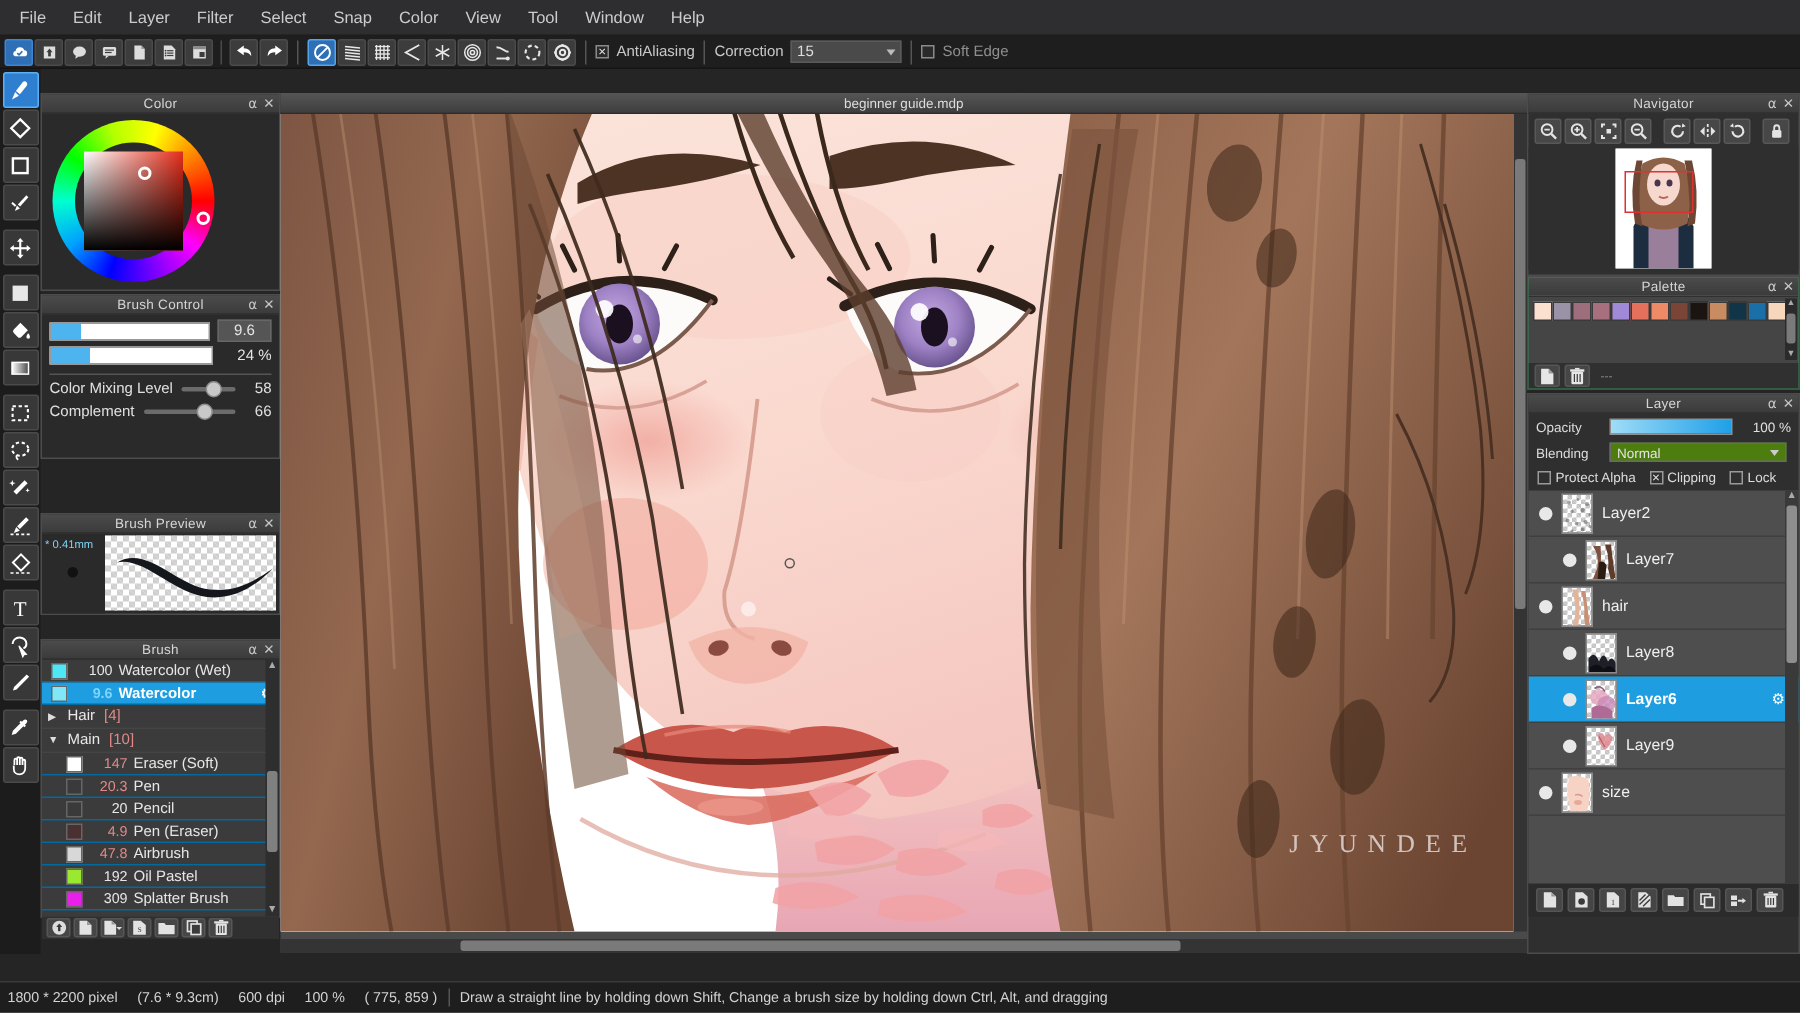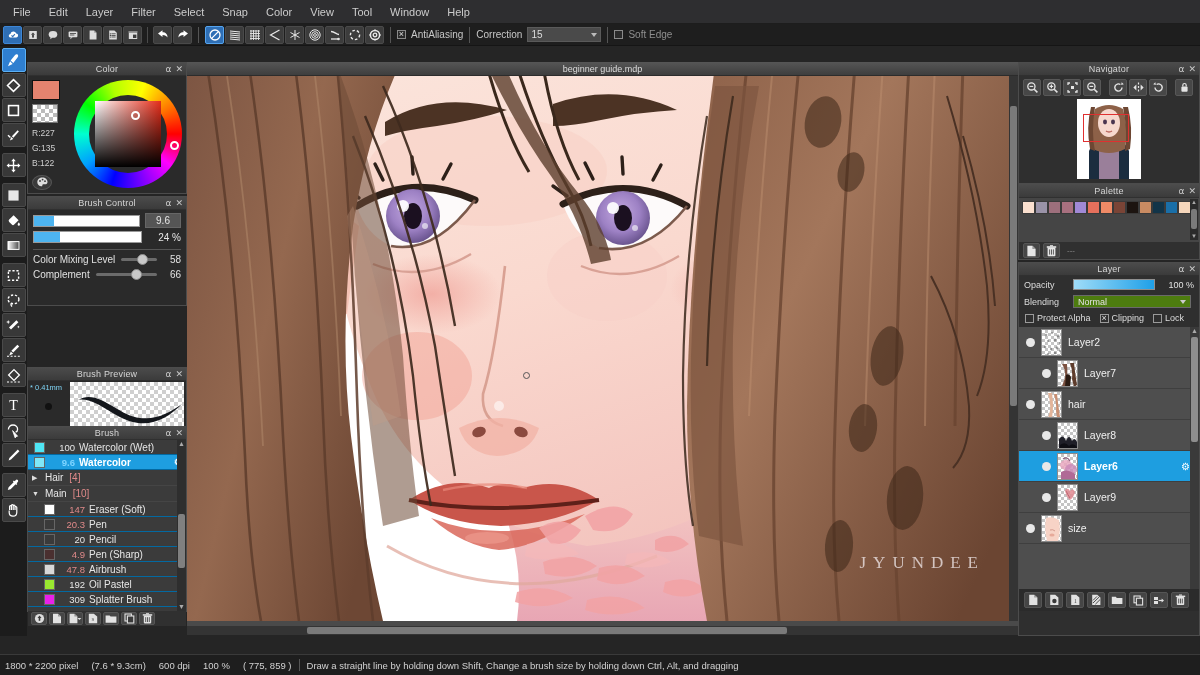--- a/index.html
+++ b/index.html
@@ -147,21 +147,21 @@
   .slider-row { display: flex; align-items: center; padding: 4px 5px 0 5px; gap: 6px; }
   .slider-row .lbl { font-size: 10px; color: #e0e0e0; white-space: nowrap; }
   .track { flex: 1; height: 3px; background: #6b6b6b; border-radius: 2px; position: relative; }
   .knob {
     position: absolute; top: -4px; width: 11px; height: 11px; border-radius: 50%;
     background: #c9c9c9; border: 1px solid #8c8c8c;
   }
   .slider-row .num { font-size: 10px; color: #e0e0e0; width: 18px; text-align: right; }
 
   
-  #brushPrev { left: 27px; top: 367px; width: 160px; height: 68px; background: #2a2a2a; }
+  #brushPrev { left: 27px; top: 342px; width: 160px; height: 68px; background: #2a2a2a; }
   .bp-body { display: flex; height: 53px; }
   .bp-left { width: 42px; position: relative; background: #2a2a2a; }
   .bp-mm { position: absolute; left: 2px; top: 2px; font-size: 7.5px; color: #7fd4f5; }
   .bp-dot {
     position: absolute; left: 17px; top: 22px; width: 7px; height: 7px;
     border-radius: 50%; background: #111;
   }
   .bp-right {
     flex: 1; margin: 1px 2px 2px 0;
     background-image:
@@ -654,35 +654,20 @@
 
   <div class="panel" id="colorPanel">
     <div class="ptitle">
       <span>Color</span>
       <div class="pt-btns">
         <i>⍺</i>
         <i>✕</i>
       </div>
     </div>
     <div class="color-body">
-      <div class="col-left">
-        <div class="fg-sw" id="fgSwatch" style="background: rgb(229, 131, 111);"></div>
-        <div class="bg-sw"></div>
-        <div class="rgbtxt">R:227</div>
-        <div class="rgbtxt">G:135</div>
-        <div class="rgbtxt">B:122</div>
-        <div class="pal-btn">
-          <svg width="13" height="13" viewBox="0 0 13 13">
-              <path d="M6.5 1.4c-3 0-5.2 2-5.2 4.7 0 2.4 1.8 4.2 4 4.2.8 0 1-.4 1-.9 0-.8.8-1.1 1.6-1.1h1.2c1.4 0 2.4-1 2.4-2.4 0-2.6-2.2-4.5-5-4.5z" fill="#ddd"></path>
-              <circle cx="4" cy="5" r=".9" fill="#3a3a3a"></circle>
-              <circle cx="6.6" cy="3.6" r=".9" fill="#3a3a3a"></circle>
-              <circle cx="9" cy="5.2" r=".9" fill="#3a3a3a"></circle>
-            </svg>
-        </div>
-      </div>
       <div class="wheel-wrap">
         <div class="wheel"></div>
         <div class="wheel-hole"></div>
         <div class="sqr"></div>
         <div class="ring-m" style="left:60px; top:31px;"></div>
         <div class="ring-m" style="left:99px; top:61px;"></div>
       </div>
     </div>
   </div>
 
@@ -788,21 +773,21 @@
             <span class="nm">Pen</span>
           </div>
           <div class="brow" style="padding-left: 16px;">
             <span class="chip" style="background: rgb(58, 58, 58);"></span>
             <span class="sz">20</span>
             <span class="nm">Pencil</span>
           </div>
           <div class="brow" style="padding-left: 16px;">
             <span class="chip" style="background: rgb(74, 48, 48);"></span>
             <span class="sz" style="color: rgb(224, 138, 138);">4.9</span>
-            <span class="nm">Pen (Sharp)</span>
+            <span class="nm">Pen (Eraser)</span>
           </div>
           <div class="brow" style="padding-left: 16px;">
             <span class="chip" style="background: rgb(216, 216, 216);"></span>
             <span class="sz" style="color: rgb(224, 138, 138);">47.8</span>
             <span class="nm">Airbrush</span>
           </div>
           <div class="brow" style="padding-left: 16px;">
             <span class="chip" style="background: rgb(154, 232, 48);"></span>
             <span class="sz">192</span>
             <span class="nm">Oil Pastel</span>

